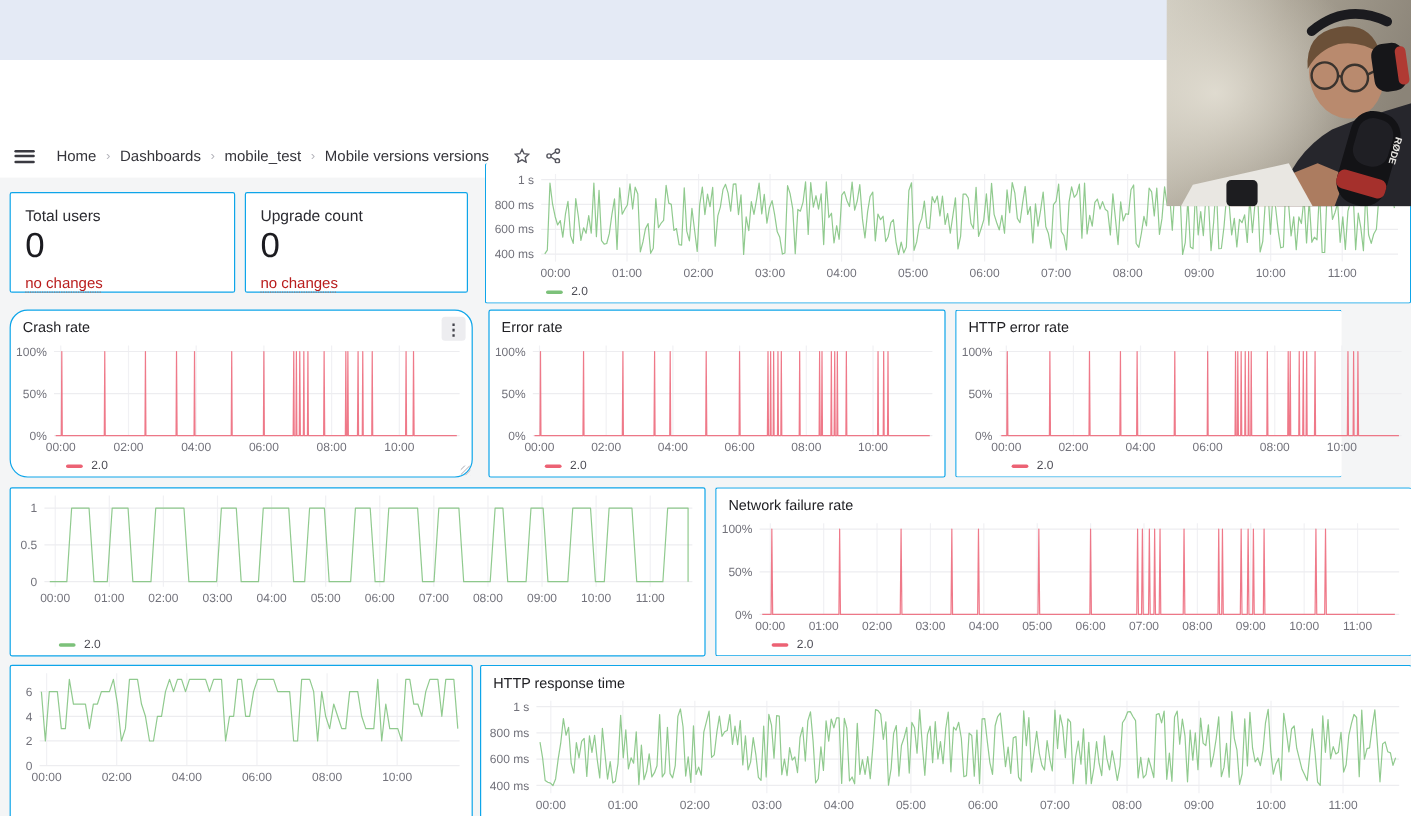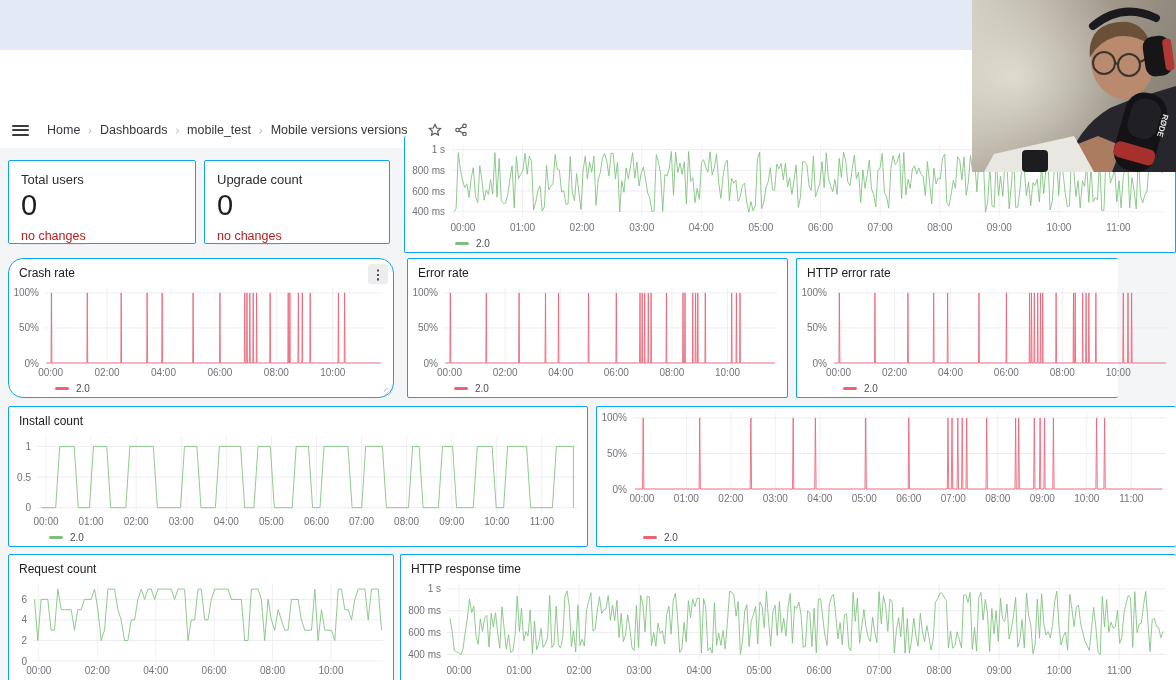--- a/index.html
+++ b/index.html
@@ -241,21 +241,20 @@
           <polyline points="37.4,81.0 42.0,81.0 42.4,10.9 42.9,81.0 77.5,81.0 77.9,10.9 78.4,81.0 110.5,81.0 110.9,10.9 111.4,81.0 136.2,81.0 136.7,10.9 137.1,81.0 150.2,81.0 150.6,10.9 151.1,81.0 181.5,81.0 182.0,10.9 182.4,81.0 209.0,81.0 209.4,10.9 209.8,81.0 232.2,81.0 232.6,10.9 233.0,81.0 234.1,81.0 234.5,10.9 235.0,81.0 236.9,81.0 237.3,10.9 237.8,81.0 240.3,81.0 240.7,10.9 241.1,81.0 243.1,81.0 243.5,10.9 243.9,81.0 245.3,81.0 245.7,10.9 246.1,81.0 258.7,81.0 259.1,10.9 259.6,81.0 276.1,81.0 276.5,10.9 276.9,81.0 277.7,81.0 278.2,10.9 278.6,81.0 285.3,81.0 285.7,10.9 286.1,81.0 288.6,81.0 289.1,10.9 289.5,81.0 291.4,81.0 291.9,10.9 292.3,81.0 298.4,81.0 298.9,10.9 299.3,81.0 325.8,81.0 326.3,10.9 326.7,81.0 330.6,81.0 331.0,10.9 331.4,81.0 334.2,81.0 334.6,10.9 335.1,81.0 368.8,81.0" fill="none" stroke="#ec6274" stroke-width="1" stroke-opacity="0.85" stroke-linejoin="round"></polyline>
         </svg>
       </div>
     <div class="legend" style="padding-left:46px;">
       <span class="dash" style="background: rgb(236, 98, 116);"></span>
       <span class="lbl">2.0</span>
     </div>
   </div>
 
   <div class="panel" style="left:8px;top:258px;width:580px;height:141px;">
-    <div class="panel-title">Install count</div>
     <div class="chart">
         <svg width="578" height="99">
           <line x1="37.01502504173623" x2="37.01502504173623" y1="6" y2="82" stroke="#f1f1f4"></line>
           <text x="37.01502504173623" y="95" text-anchor="middle" fill="#72727b" font-size="10px">00:00</text>
           <line x1="82.09015025041737" x2="82.09015025041737" y1="6" y2="82" stroke="#f1f1f4"></line>
           <text x="82.09015025041737" y="95" text-anchor="middle" fill="#72727b" font-size="10px">01:00</text>
           <line x1="127.16527545909852" x2="127.16527545909852" y1="6" y2="82" stroke="#f1f1f4"></line>
           <text x="127.16527545909852" y="95" text-anchor="middle" fill="#72727b" font-size="10px">02:00</text>
           <line x1="172.24040066777965" x2="172.24040066777965" y1="6" y2="82" stroke="#f1f1f4"></line>
           <text x="172.24040066777965" y="95" text-anchor="middle" fill="#72727b" font-size="10px">03:00</text>
@@ -284,20 +283,21 @@
           <polyline points="32.5,77.7 46.7,77.7 50.7,16.4 65.2,16.4 69.3,77.7 80.4,77.7 84.5,16.4 97.7,16.4 101.7,77.7 116.8,77.7 120.8,16.4 144.3,16.4 148.4,77.7 171.5,77.7 175.5,16.4 187.9,16.4 192.0,77.7 206.4,77.7 210.4,16.4 231.6,16.4 235.7,77.7 244.9,77.7 249.0,16.4 261.3,16.4 265.3,77.7 283.2,77.7 287.2,16.4 299.5,16.4 303.6,77.7 311.0,77.7 315.0,16.4 339.0,16.4 343.1,77.7 352.7,77.7 356.7,16.4 373.4,16.4 377.4,77.7 399.5,77.7 403.6,16.4 410.1,16.4 414.1,77.7 429.4,77.7 433.5,16.4 443.6,16.4 447.6,77.7 464.2,77.7 468.3,16.4 483.1,16.4 487.2,77.7 494.6,77.7 498.6,16.4 517.6,16.4 521.6,77.7 543.4,77.7 547.4,16.4 564.4,16.4 564.4,77.7" fill="none" stroke="#7cc17a" stroke-width="1" stroke-opacity="0.85" stroke-linejoin="round"></polyline>
         </svg>
       </div>
     <div class="legend" style="padding-left:40px;">
       <span class="dash" style="background: rgb(124, 193, 122);"></span>
       <span class="lbl">2.0</span>
     </div>
   </div>
 
   <div class="panel" style="left:596px;top:258px;width:580px;height:141px;border-right:none;">
+    <div class="panel-title">Network failure rate</div>
     <div class="chart">
         <svg width="579" height="99">
           <line x1="44.898163606010016" x2="44.898163606010016" y1="6" y2="82" stroke="#f1f1f4"></line>
           <text x="44.898163606010016" y="95" text-anchor="middle" fill="#72727b" font-size="10px">00:00</text>
           <line x1="89.3889816360601" x2="89.3889816360601" y1="6" y2="82" stroke="#f1f1f4"></line>
           <text x="89.3889816360601" y="95" text-anchor="middle" fill="#72727b" font-size="10px">01:00</text>
           <line x1="133.87979966611022" x2="133.87979966611022" y1="6" y2="82" stroke="#f1f1f4"></line>
           <text x="133.87979966611022" y="95" text-anchor="middle" fill="#72727b" font-size="10px">02:00</text>
           <line x1="178.37061769616028" x2="178.37061769616028" y1="6" y2="82" stroke="#f1f1f4"></line>
           <text x="178.37061769616028" y="95" text-anchor="middle" fill="#72727b" font-size="10px">03:00</text>
@@ -326,21 +326,20 @@
           <polyline points="38.2,82.0 45.6,82.0 46.2,11.0 46.9,82.0 102.1,82.0 102.7,11.0 103.4,82.0 153.2,82.0 153.9,11.0 154.6,82.0 195.5,82.0 196.2,11.0 196.8,82.0 217.7,82.0 218.4,11.0 219.1,82.0 268.0,82.0 268.7,11.0 269.4,82.0 311.2,82.0 311.8,11.0 312.5,82.0 350.3,82.0 351.0,11.0 351.7,82.0 354.3,82.0 355.0,11.0 355.7,82.0 360.1,82.0 360.8,11.0 361.5,82.0 364.6,82.0 365.2,11.0 365.9,82.0 369.0,82.0 369.7,11.0 370.3,82.0 389.0,82.0 389.7,11.0 390.4,82.0 418.0,82.0 418.6,11.0 419.3,82.0 421.1,82.0 421.7,11.0 422.4,82.0 436.6,82.0 437.3,11.0 438.0,82.0 442.4,82.0 443.1,11.0 443.8,82.0 446.9,82.0 447.5,11.0 448.2,82.0 455.8,82.0 456.4,11.0 457.1,82.0 498.9,82.0 499.6,11.0 500.3,82.0 506.9,82.0 507.6,11.0 508.3,82.0 565.4,82.0" fill="none" stroke="#ec6274" stroke-width="1" stroke-opacity="0.85" stroke-linejoin="round"></polyline>
         </svg>
       </div>
     <div class="legend" style="padding-left:46px;">
       <span class="dash" style="background: rgb(236, 98, 116);"></span>
       <span class="lbl">2.0</span>
     </div>
   </div>
 
   <div class="panel" style="left:8px;top:406px;width:386px;height:142px;">
-    <div class="panel-title">Request count</div>
     <div class="chart">
         <svg width="384" height="100">
           <line x1="29.843071786310517" x2="29.843071786310517" y1="6" y2="83" stroke="#f1f1f4"></line>
           <text x="29.843071786310517" y="96" text-anchor="middle" fill="#72727b" font-size="10px">00:00</text>
           <line x1="88.2737896494157" x2="88.2737896494157" y1="6" y2="83" stroke="#f1f1f4"></line>
           <text x="88.2737896494157" y="96" text-anchor="middle" fill="#72727b" font-size="10px">02:00</text>
           <line x1="146.70450751252088" x2="146.70450751252088" y1="6" y2="83" stroke="#f1f1f4"></line>
           <text x="146.70450751252088" y="96" text-anchor="middle" fill="#72727b" font-size="10px">04:00</text>
           <line x1="205.13522537562605" x2="205.13522537562605" y1="6" y2="83" stroke="#f1f1f4"></line>
           <text x="205.13522537562605" y="96" text-anchor="middle" fill="#72727b" font-size="10px">06:00</text>

